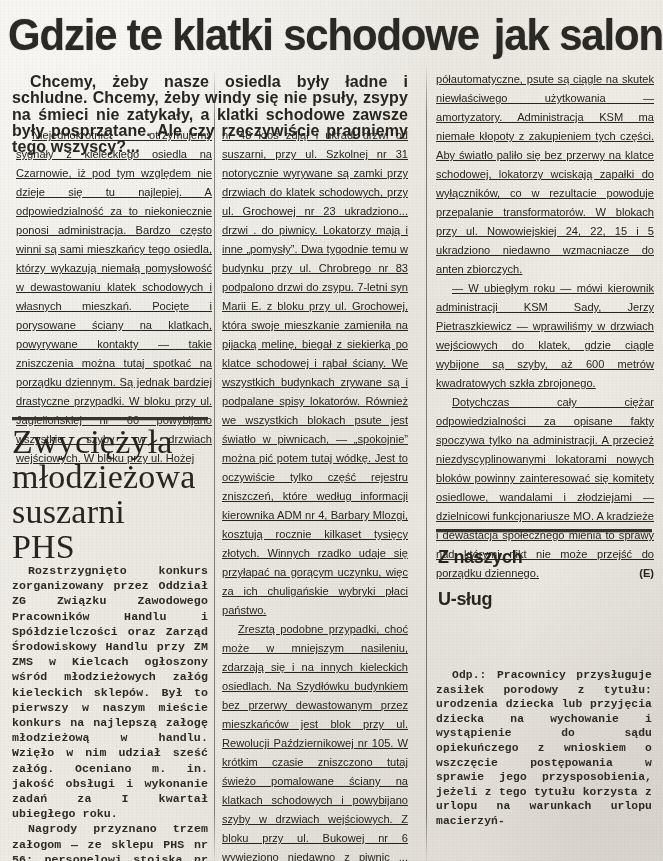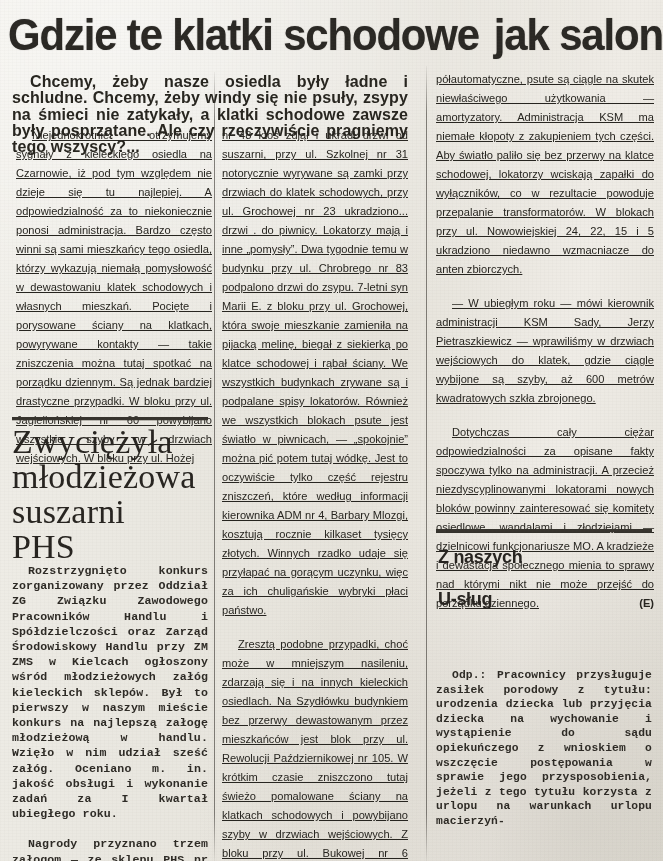--- a/index.html
+++ b/index.html
@@ -55,21 +55,21 @@
     line-height:16.3px;
     text-align:justify;
     color:#27251f;
     letter-spacing:.1px;
   }
   .lead .ind{display:inline-block;width:18px;}
 
   
   .col{position:absolute;text-align:justify;color:#26241f;}
   .col p{margin:0;}
-  .col p + p{margin-top:15px;}
+  .col p + p{margin-top:0px;}
   .ind{display:inline-block;width:16px;}
 
   .col-left{left:16px;top:126px;width:196px;}
   .col-mid{left:222px;top:126px;width:186px;}
   .col-right{left:436px;top:70px;width:218px;}
 
   
   .body-sans{
     font-family:"Liberation Sans", sans-serif;
     font-size:11.1px;

